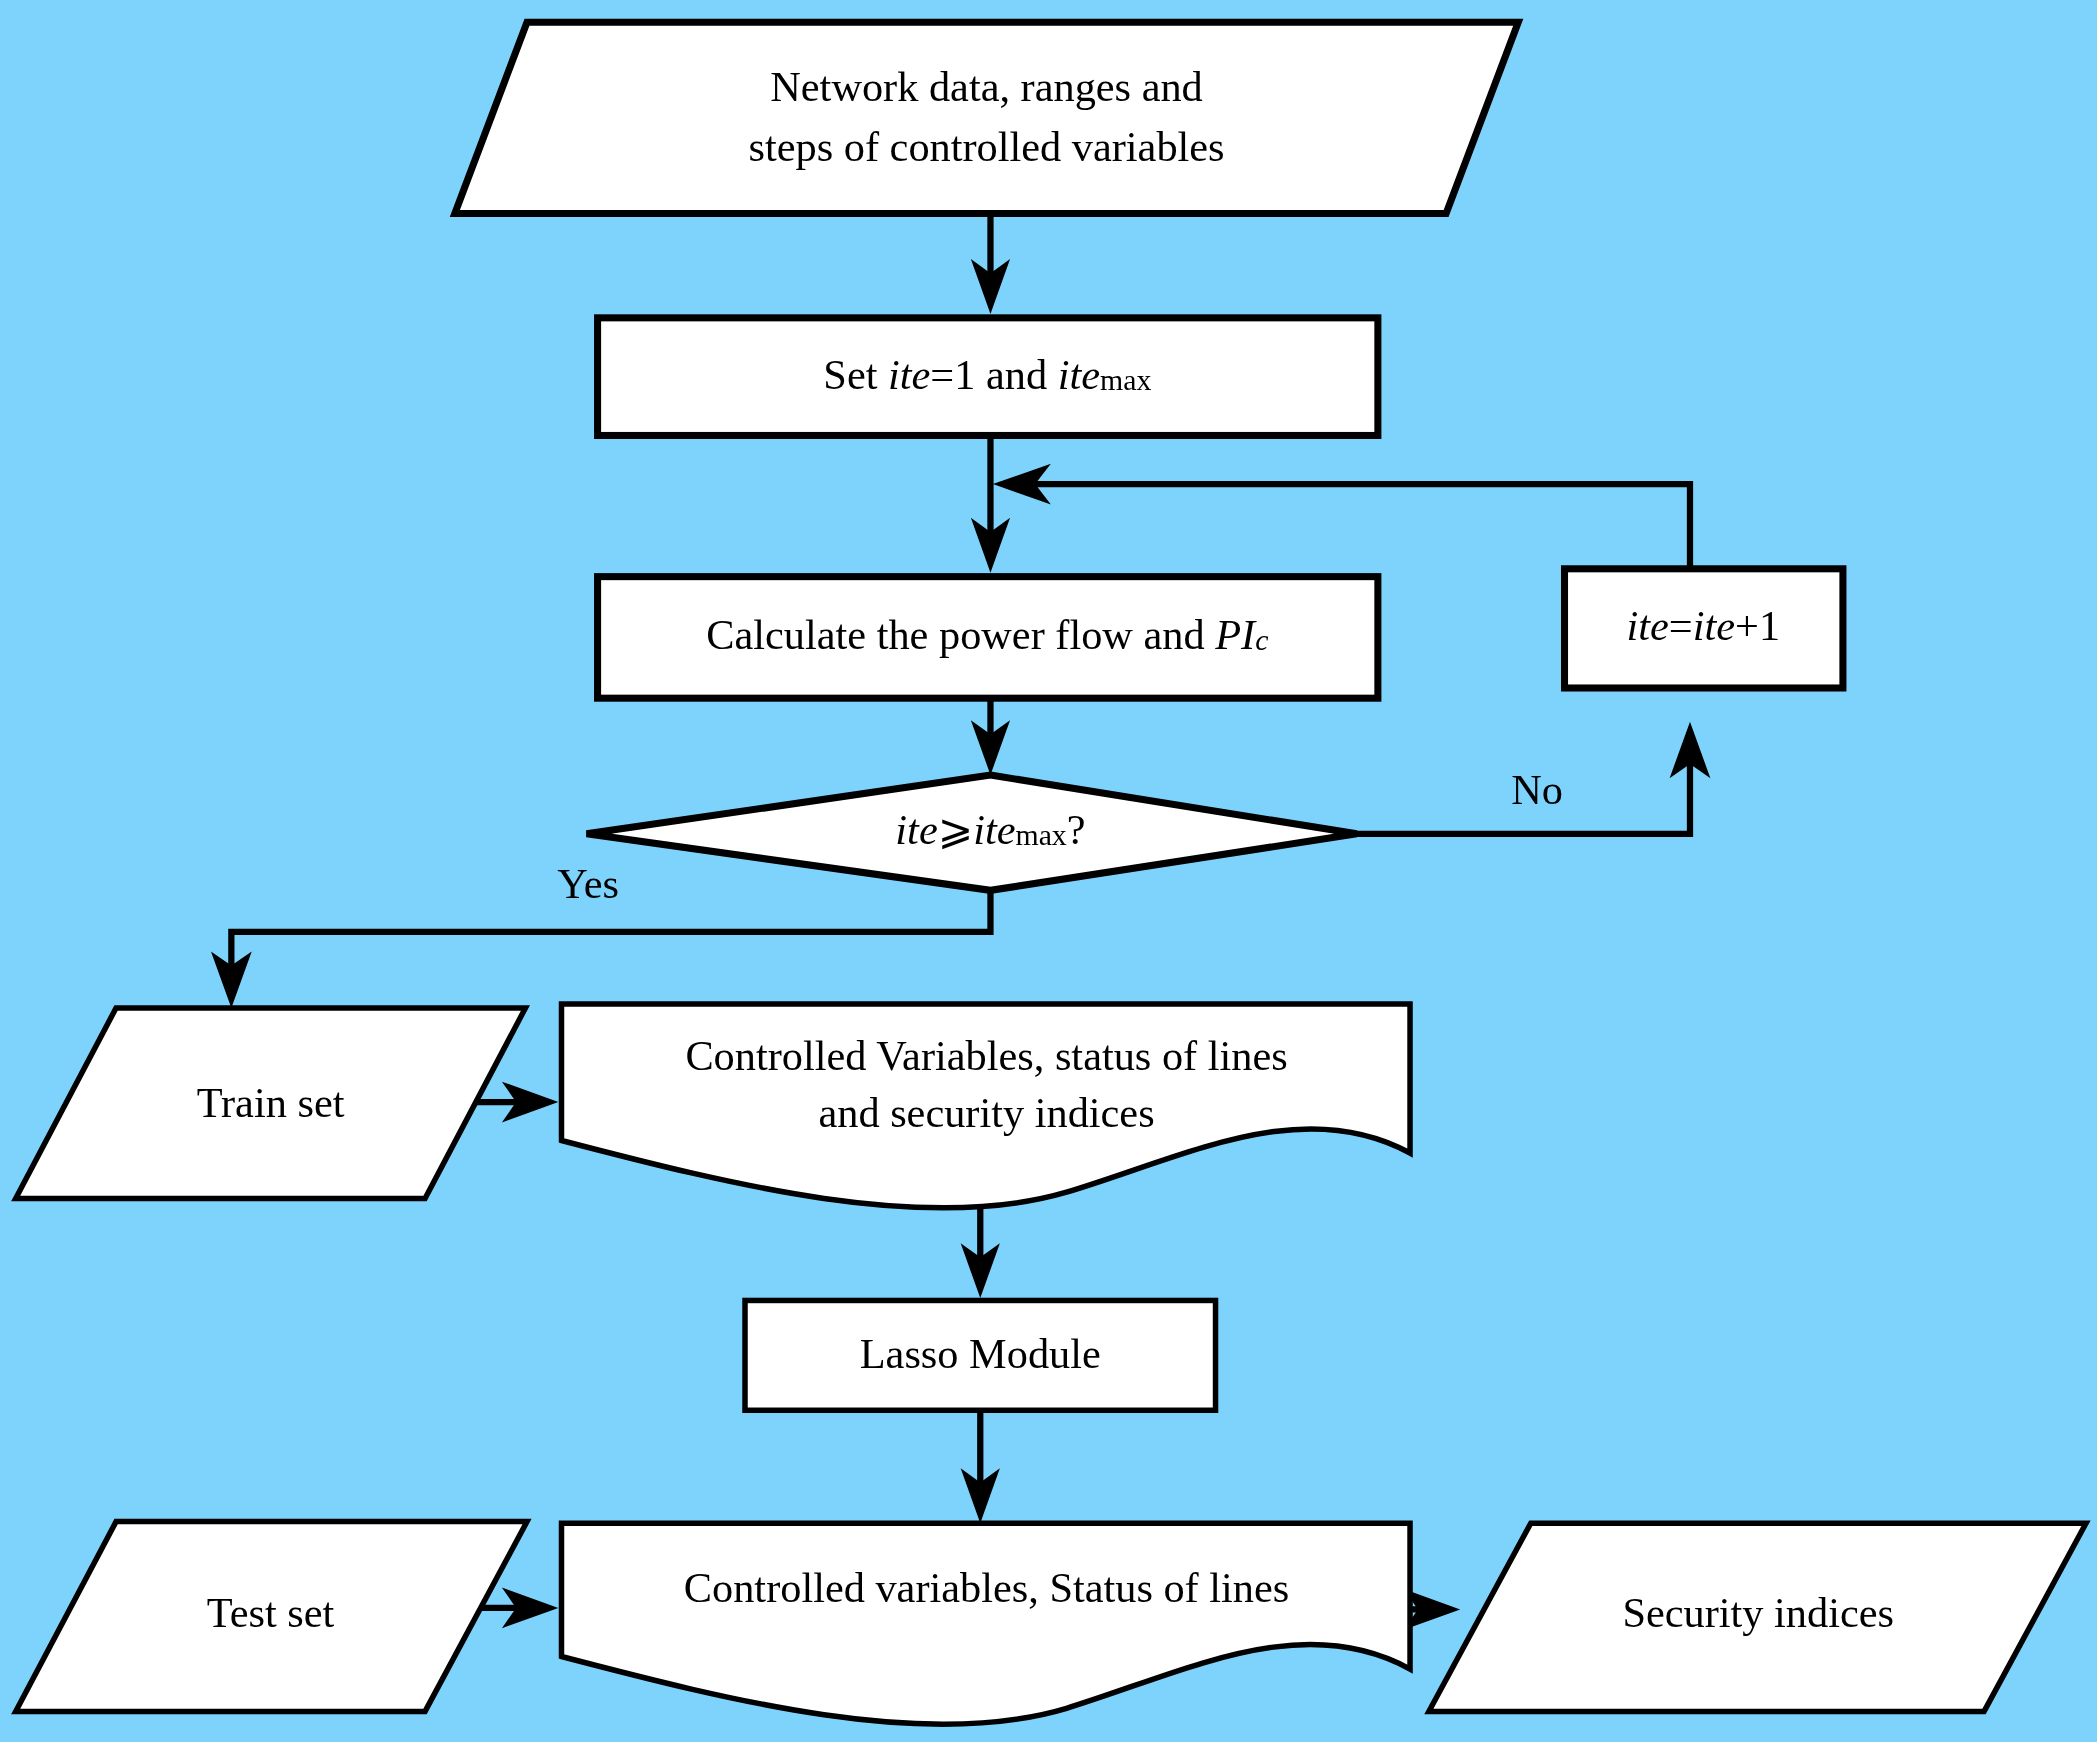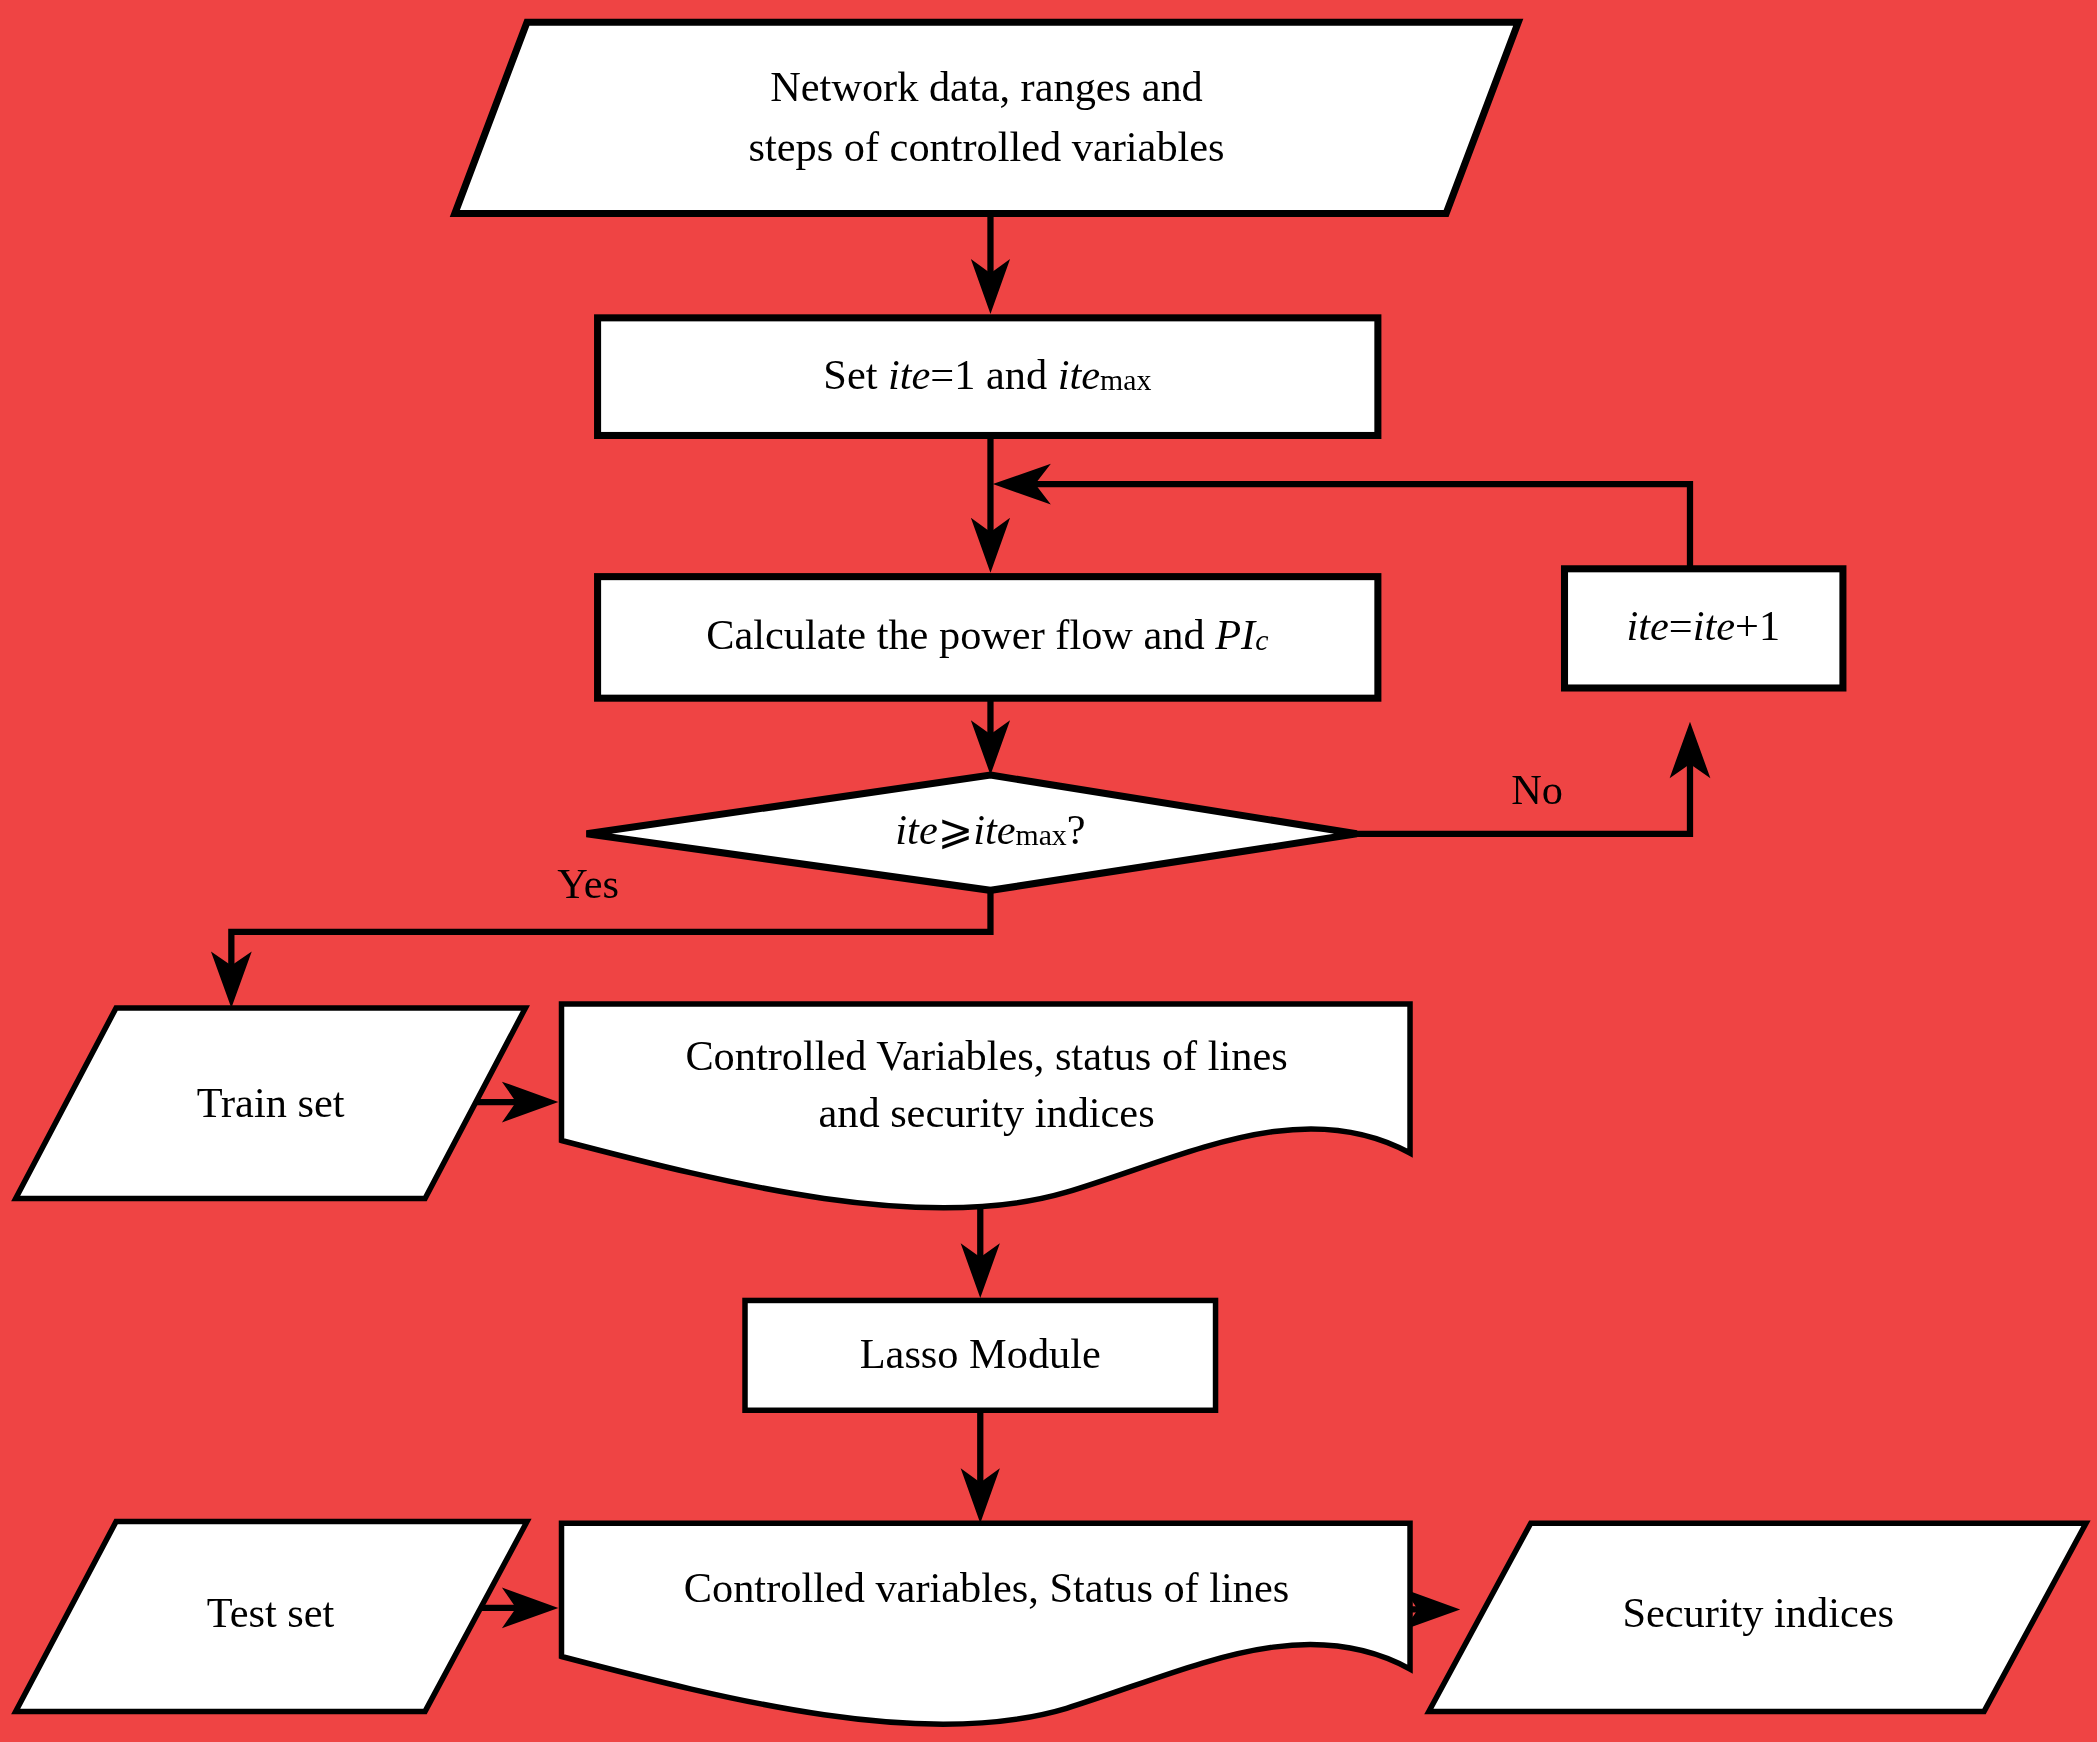--- a/index.html
+++ b/index.html
@@ -8,21 +8,21 @@
     padding: 0;
     background: #ffffff;
   }
   body {
     font-family: "Liberation Serif", "DejaVu Serif", serif;
   }
   #canvas-wrap {
     position: relative;
     width: 2097px;
     height: 1743px;
-    background: #ef4444;
+    background: #7dd3fc;
     overflow: hidden;
   }
   svg#flow {
     display: block;
     width: 2097px;
     height: 1743px;
   }
   .shape {
     fill: #ffffff;
     stroke: #000000;

